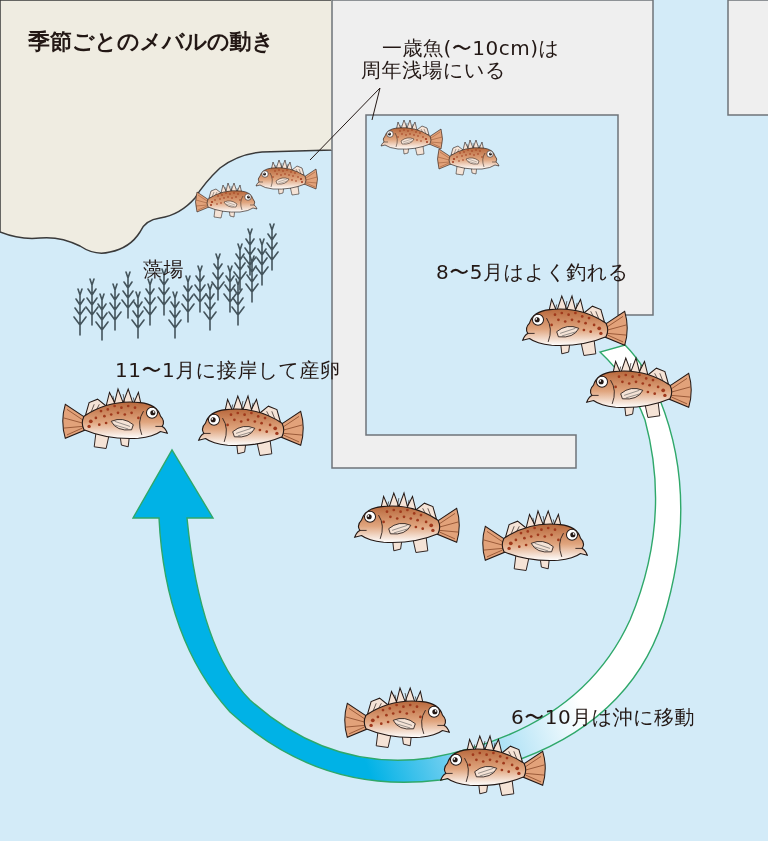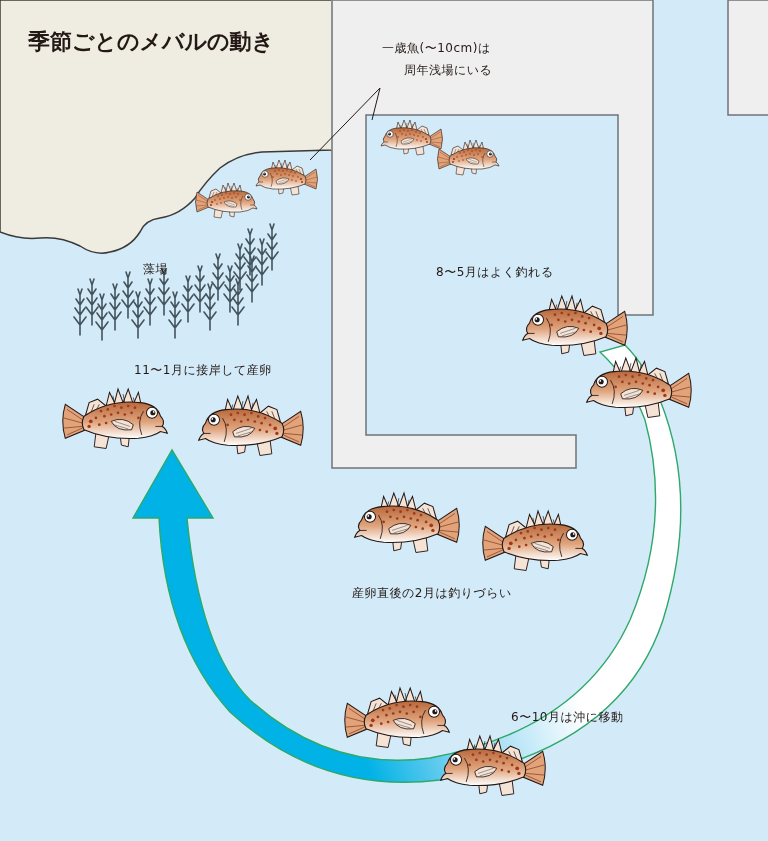--- a/index.html
+++ b/index.html
@@ -3,21 +3,21 @@
 <meta charset="utf-8">
 <style>
   html, body { margin: 0; padding: 0; }
   body { width: 768px; height: 841px; overflow: hidden; background: #d3ebf8; }
   .scene { position: relative; width: 768px; height: 841px; }
   .scene svg.bg { position: absolute; left: 0; top: 0; }
   .label {
     position: absolute;
     font-family: "DejaVu Sans", "Liberation Sans", sans-serif;
     color: #231815;
-    font-size: 12px;
+    font-size: 20px;
     line-height: 20px;
     white-space: nowrap;
     letter-spacing: 0.5px;
   }
   .title { font-size: 22px; font-weight: bold; letter-spacing: 0; line-height: 28px; }
 </style>
 </head>
 <body>
 
 <div class="scene">
@@ -153,19 +153,18 @@
     <g transform="translate(400,722) scale(-0.85,0.85)">
         <use href="#fishShape"></use>
       </g>
     <g transform="translate(490,770) scale(0.85)">
         <use href="#fishShape"></use>
       </g>
   </svg>
 
   <div class="label title" style="left:28px; top:28px;">季節ごとのメバルの動き</div>
   <div class="label" style="left:382px; top:38px;">一歳魚(〜10cm)は</div>
-  <div class="label" style="left:404px; top:60px;">周年浅場にいる</div>
+  <div class="label" style="left:361px; top:60px;">周年浅場にいる</div>
   <div class="label" style="left:143px; top:259px;">藻場</div>
   <div class="label" style="left:436px; top:262px;">8〜5月はよく釣れる</div>
-  <div class="label" style="left:115px; top:360px;margin-left:19px;">11〜1月に接岸して産卵</div>
-  <div class="label" style="left:352px; top:583px;">産卵直後の2月は釣りづらい</div>
+  <div class="label" style="left:115px; top:360px;">11〜1月に接岸して産卵</div>
   <div class="label" style="left:495px; top:707px;margin-left:16px;">6〜10月は沖に移動</div>
 </div>
 
 </body></html>

